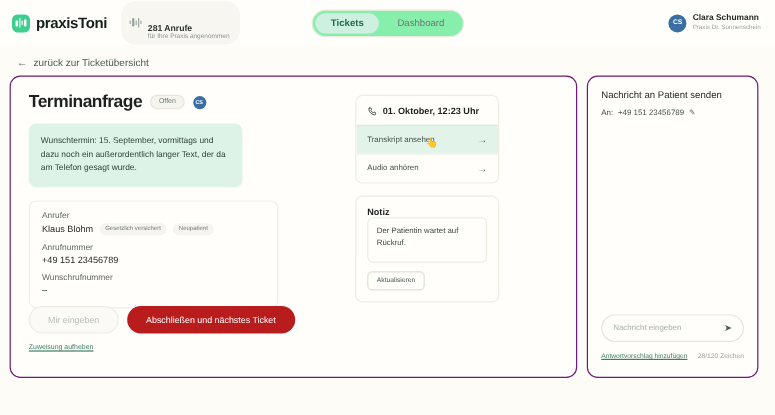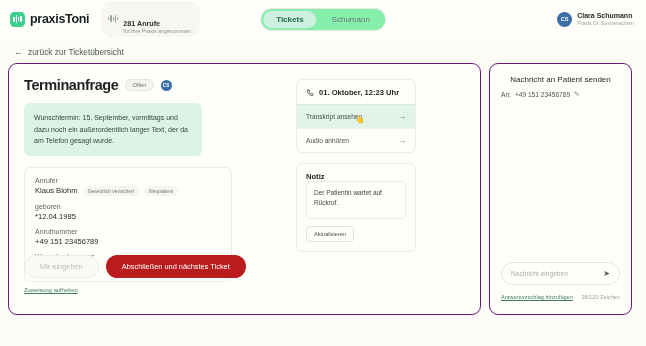--- a/index.html
+++ b/index.html
@@ -147,21 +147,21 @@
   .notiz-area {
     border:1px solid #eeebe3; border-radius:5px; background:#fffefb;
     font-size:6.5px; color:#3c4842; padding:6px 7px; height:38px; line-height:1.5;
   }
   .btn-outline {
     margin-top:7px; font-size:5.6px; color:#46554e; background:#fffefb;
     border:1px solid #e3dfd5; border-radius:4px; padding:4px 7px; cursor:pointer;
   }
 
   
-  .rc-title { font-size:8px; color:#1d2220; margin-bottom:6px;text-align:center; }
+  .rc-title { font-size:8px; color:#1d2220; margin-bottom:6px; }
   .rc-to { font-size:6.6px; color:#4a544f; display:flex; align-items:center; gap:4px; }
   .pencil { font-size:6.5px; color:#6f7b75; cursor:pointer; }
 
   .msgbar {
     position:absolute; left:11px; right:11px; bottom:29px;
     border:1px solid #e9e5dc; border-radius:13px;
     display:flex; align-items:center; justify-content:space-between;
     padding:6px 9px;
   }
   .msg-ph { font-size:6.6px; color:#a9b0ac; }
@@ -196,21 +196,21 @@
         <i></i>
     </div>
     <div class="callpill-txt">
       <div class="callpill-main">281 Anrufe</div>
       <div class="callpill-sub">für Ihre Praxis angenommen</div>
     </div>
   </div>
 
   <div class="tabs">
     <div class="tab active">Tickets</div>
-    <div class="tab">Schumann</div>
+    <div class="tab">Dashboard</div>
   </div>
 
   <div class="user">
     <div class="avatar-sm">CS</div>
     <div class="user-txt">
       <div class="user-name">Clara Schumann</div>
       <div class="user-sub">Praxis Dr. Sonnenschein</div>
     </div>
   </div>
 </div>
@@ -236,24 +236,20 @@
       <div class="detailbox">
         <div class="field">
           <div class="flabel">Anrufer</div>
           <div class="fval">
             <span>Klaus Blohm</span>
             <span class="tag">Gesetzlich versichert</span>
             <span class="tag">Neupatient</span>
           </div>
         </div>
         <div class="field">
-          <div class="flabel">geboren</div>
-          <div class="fval">*12.04.1985</div>
-        </div>
-        <div class="field">
           <div class="flabel">Anrufnummer</div>
           <div class="fval">+49 151 23456789</div>
         </div>
         <div class="field">
           <div class="flabel">Wunschrufnummer</div>
           <div class="fval">–</div>
         </div>
       </div>
 
       <div class="actions">

